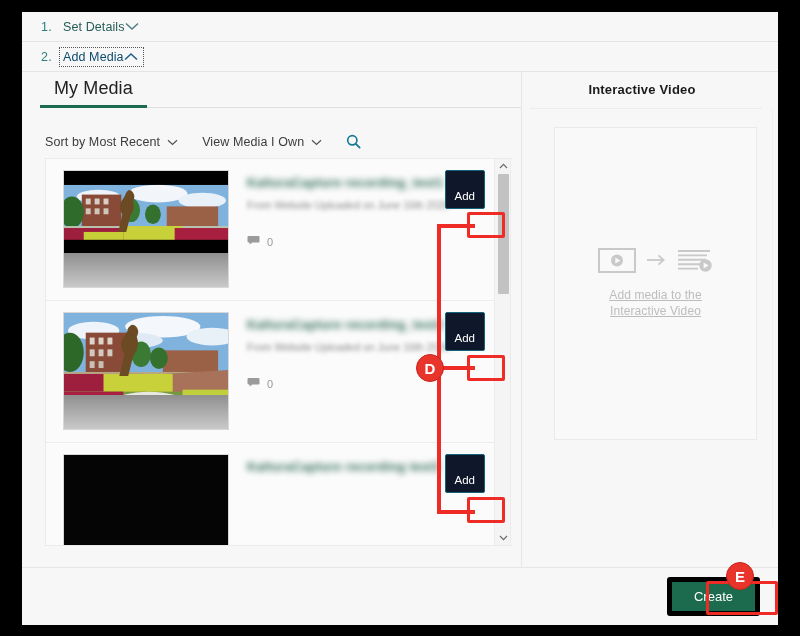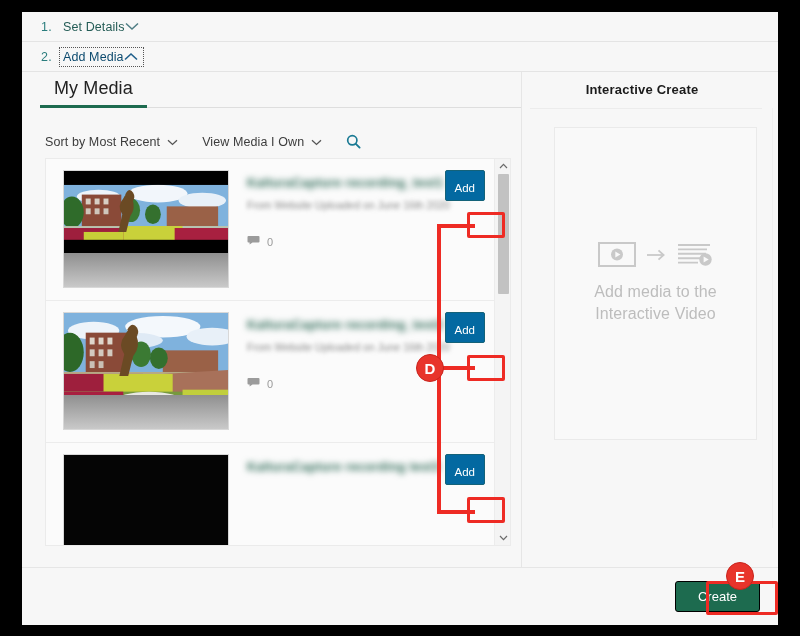--- a/index.html
+++ b/index.html
@@ -132,23 +132,23 @@
     font-size: 10.5px; color: #8a8a8a; margin-top: 9px;
     filter: blur(2.3px); white-space: nowrap;
   }
   .m-comments {
     display: flex; align-items: center; gap: 7px;
     margin-top: 24px; font-size: 11px; color: #9a9a9a;
   }
 
   .add-btn {
     position: absolute; right: 10px; top: 11px;
-    background: #0369a1;
+    background: #0f172a;
     color: #fff; font-size: 11.5px;
-    padding: 12px 9px 5px;
+    padding: 20px 9px 5px;
     border: 1px solid #146279;
     border-radius: 2px;
     line-height: 1;
   }
 
   
   .list-sb {
     position: absolute; right: 0; top: 0;
     width: 16px; height: 100%;
     background: #f4f4f4; border-left: 1px solid #ececec;
@@ -179,22 +179,22 @@
   .iv-drop {
     position: absolute; left: 24px; top: 18px;
     width: 203px; height: 313px;
     border: 1px solid #eaeaea;
     background: #f9f9f9;
     display: flex; flex-direction: column;
     align-items: center; justify-content: center;
   }
   .iv-icons { display: flex; align-items: center; gap: 10px; margin-bottom: 10px; }
   .iv-text {
-    font-size: 16px; color: #bdbdbd; text-align: center;
-    width: 150px; line-height: 1.35; letter-spacing: .1px;
+    font-size: 12px; color: #bdbdbd; text-align: center;
+    width: 150px; line-height: 1.35; letter-spacing: .1px; text-decoration: underline;
   }
   .iv-sb {
     position: absolute; right: -8px; top: 36px;
     width: 14px; height: 420px;
     background: #f7f7f7; border-left: 1px solid #f0f0f0;
   }
 
   
   .footer {
     position: absolute; left: 0; bottom: 0;
@@ -202,21 +202,21 @@
     background: #f7f7f7;
     border-top: 1px solid #e6e6e6;
     display: flex; align-items: center; justify-content: flex-end;
     padding-right: 18px; gap: 13px;
   }
   .btn-cancel {
     background: #fff; border: 1px solid #cfcfcf; border-radius: 3px;
     font-size: 13px; color: #333; padding: 8px 20px; line-height: 1;
   }
   .btn-create {
-    background: #1d6b4f; border: 1px solid #000000; border-radius: 3px;
+    background: #1d6b4f; border: 5px solid #000000; border-radius: 3px;
     font-size: 13px; color: #fff; padding: 8px 22px; line-height: 1; margin-left: 14px;
   }
 
   
   .anno { position: absolute; left: 0; top: 0; width: 800px; height: 636px; pointer-events: none; }
   .hl {
     position: absolute;
     border: 3px solid #ee2b24;
     border-radius: 2px;
   }
@@ -424,21 +424,21 @@
               <svg width="9" height="6" viewBox="0 0 9 6">
                   <path d="M1 1 L4.5 4.6 L8 1" fill="none" stroke="#6b6b6b" stroke-width="1.2"></path>
                 </svg>
             </div>
           </div>
         </div>
 
       </div>
 
       <div class="right-pane">
-        <div class="iv-title">Interactive Create</div>
+        <div class="iv-title">Interactive Video</div>
         <div class="iv-area">
           <div class="iv-drop">
             <div class="iv-icons">
               <span>
                 <svg width="38" height="25" viewBox="0 0 38 25">
                   <rect x="1" y="1" width="36" height="23" fill="none" stroke="#c9c9c9" stroke-width="2"></rect>
                   <circle cx="19" cy="12.5" r="6" fill="#c9c9c9"></circle>
                   <path d="M17.3 9.4 L22.4 12.5 L17.3 15.6 z" fill="#f9f9f9"></path>
                 </svg>
               </span>

